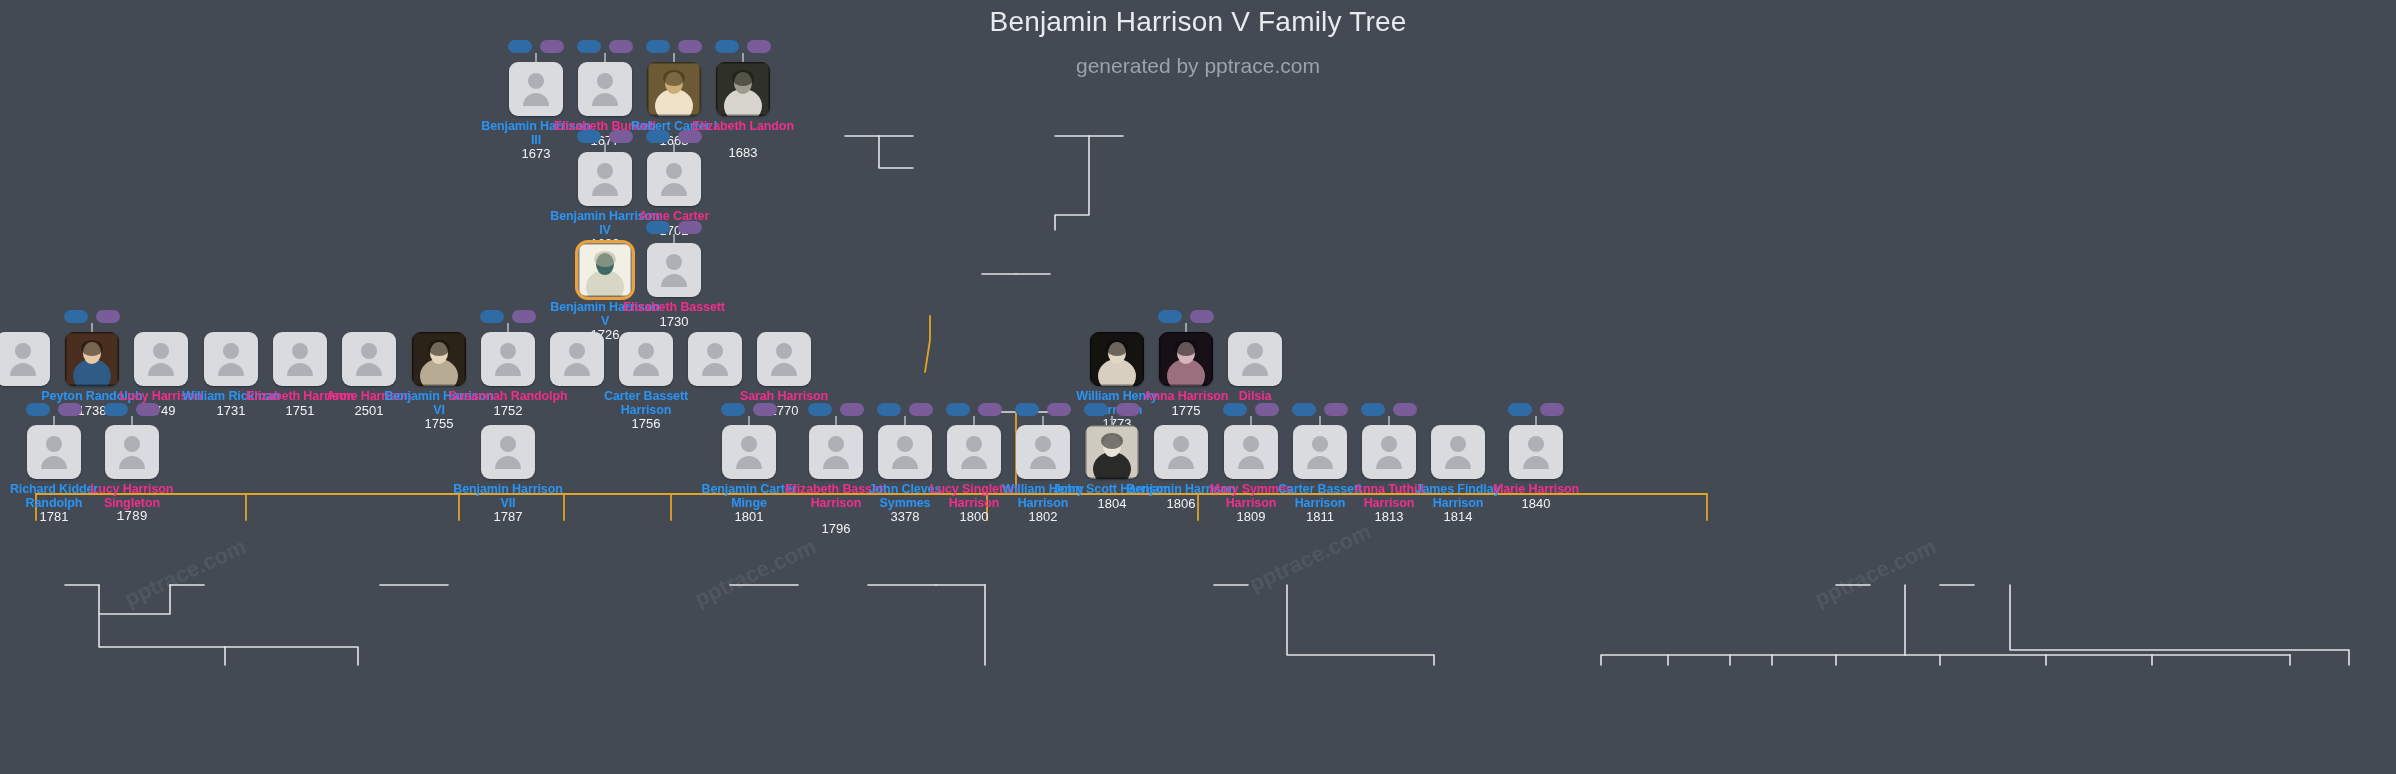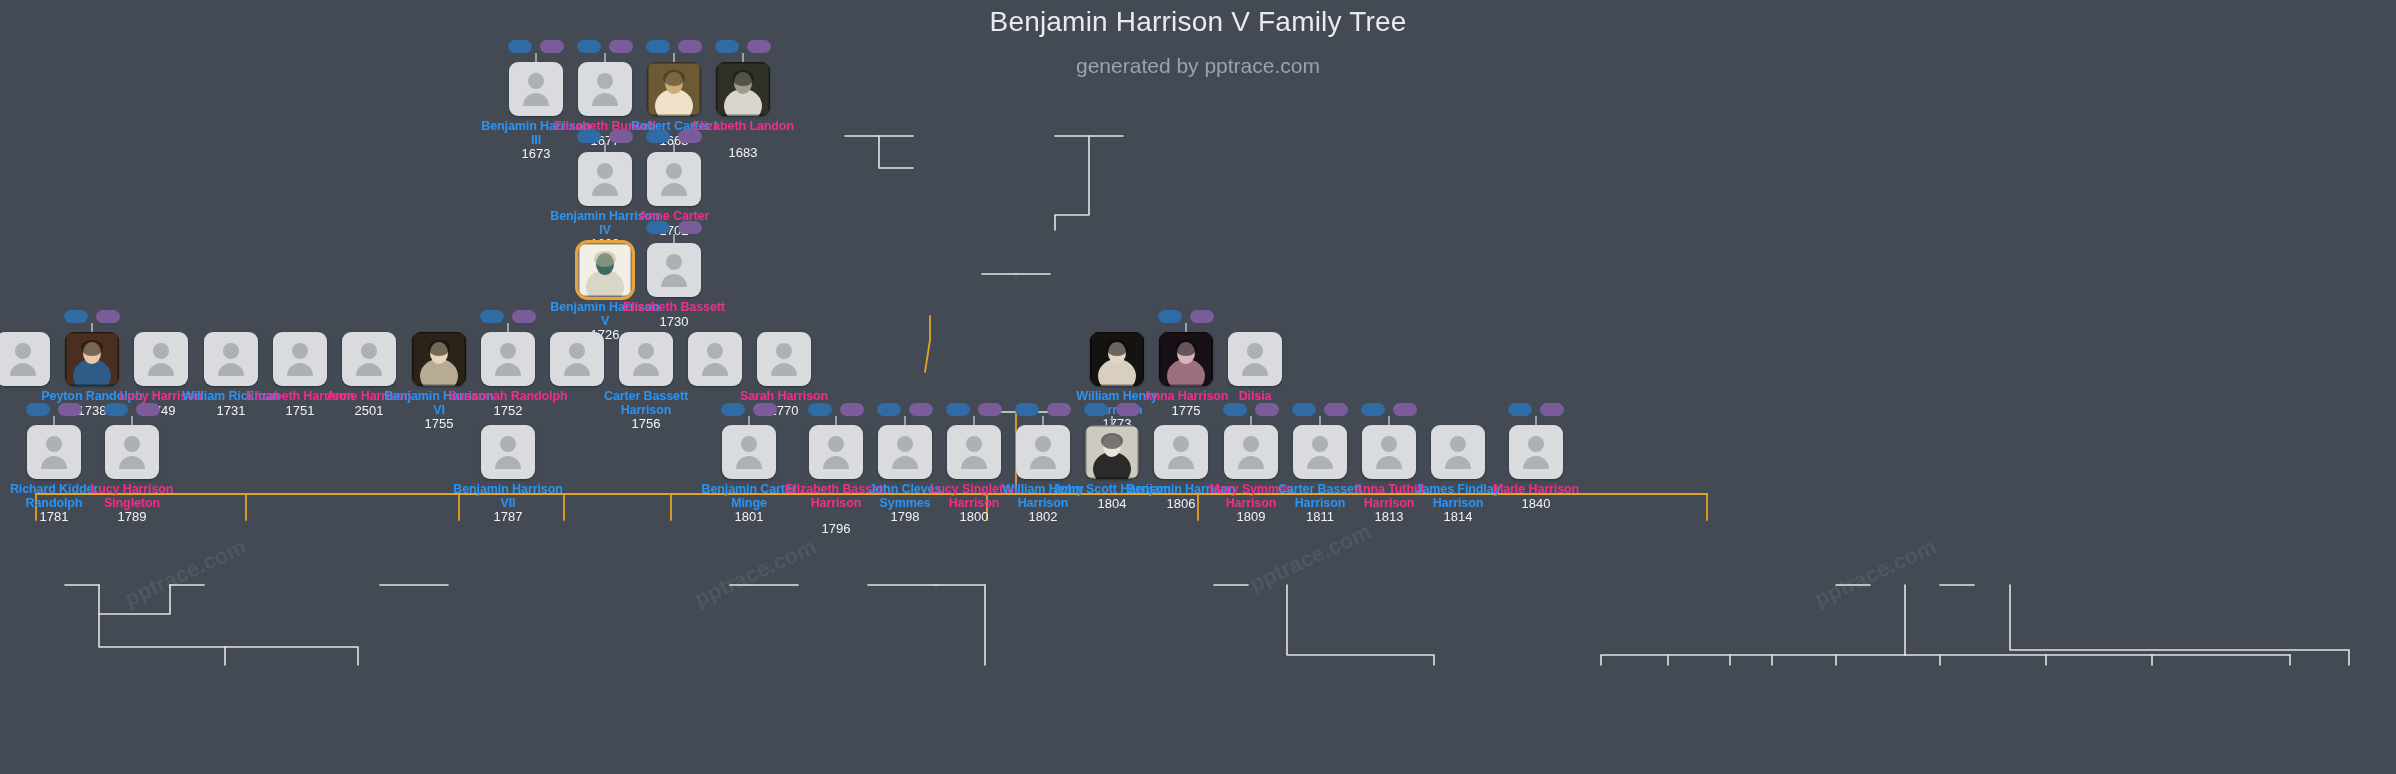--- a/index.html
+++ b/index.html
@@ -494,21 +494,21 @@
           <div class="pill purple"></div>
           <div class="badge-stem"></div>
         </div>
         <div class="card">
           <div class="ph-silhouette">
             <div class="head"></div>
             <div class="body"></div>
           </div>
         </div>
         <div class="nm f">Lucy Harrison Singleton</div>
-        <div class="yr" style="top: 85px;">1789</div>
+        <div class="yr" style="top: 85px; font-family: Liberation Mono, monospace;">1789</div>
       </div>
       <div class="node" style="left: 508px; top: 425px;">
         <div class="card">
           <div class="ph-silhouette">
             <div class="head"></div>
             <div class="body"></div>
           </div>
         </div>
         <div class="nm m">Benjamin Harrison VII</div>
         <div class="yr" style="top: 85px;">1787</div>
@@ -549,21 +549,21 @@
           <div class="pill purple"></div>
           <div class="badge-stem"></div>
         </div>
         <div class="card">
           <div class="ph-silhouette">
             <div class="head"></div>
             <div class="body"></div>
           </div>
         </div>
         <div class="nm m">John Cleves Symmes</div>
-        <div class="yr" style="top: 85px;">1798</div>
+        <div class="yr" style="top: 85px;">3378</div>
       </div>
       <div class="node" style="left: 974px; top: 425px;">
         <div class="badges" style="top:-22px">
           <div class="pill blue"></div>
           <div class="pill purple"></div>
           <div class="badge-stem"></div>
         </div>
         <div class="card">
           <div class="ph-silhouette">
             <div class="head"></div>

